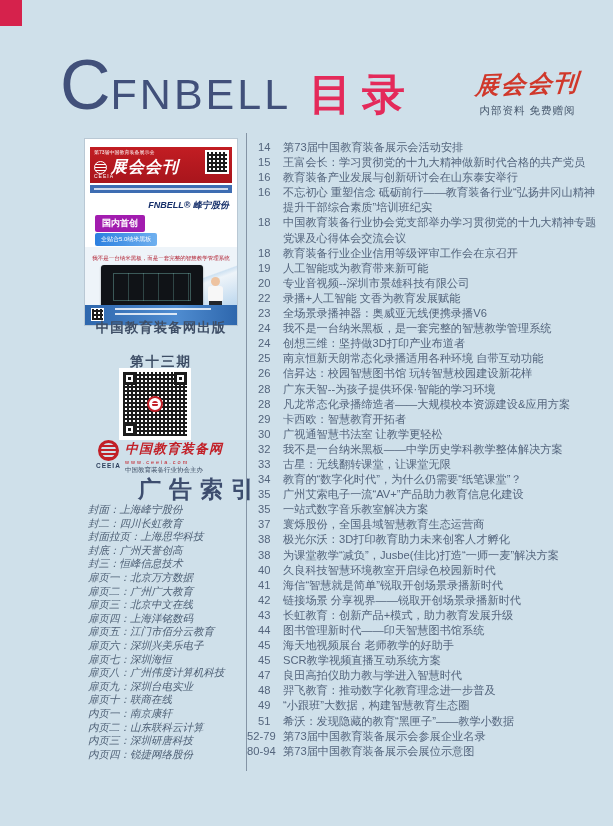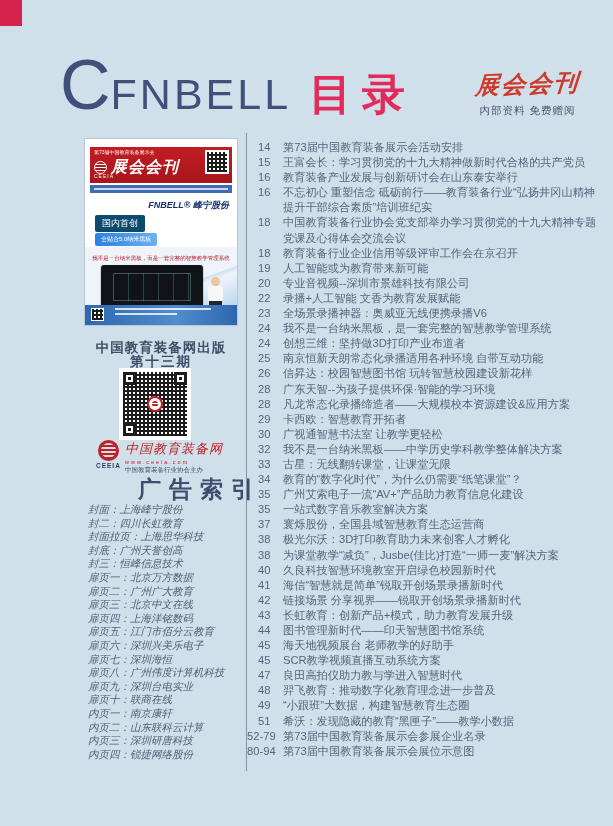--- a/index.html
+++ b/index.html
@@ -34,63 +34,63 @@
       background:repeating-linear-gradient(180deg,transparent 0 2px,#fff 2px 3px);}
   .cov-red .mast-title{color:#fff;font-size:16px;font-weight:800;font-style:italic;margin-left:4px;white-space:nowrap;letter-spacing:1px;}
   .cov-red .abbr{position:absolute;left:4px;top:26px;color:#fff;font-size:5px;letter-spacing:1px;}
   .cov-qr{position:absolute;right:3px;top:3px;width:24px;height:24px;background:#fff;padding:2px;box-sizing:border-box;}
   .qr-noise{width:100%;height:100%;background-image:
       repeating-linear-gradient(0deg,#1c1c1c 0 2px,transparent 2px 4px),
       repeating-linear-gradient(90deg,#1c1c1c 0 2px,#ffffff 2px 4px);}
   .cov-blue{position:absolute;left:5px;top:46px;right:5px;height:8px;background:#3e6db2;}
   .cov-blue i{display:block;height:2px;margin:3px 4px;background:rgba(255,255,255,.75);}
   .cov-fnbell{position:absolute;right:8px;top:60px;color:#17306b;font-size:9px;font-weight:800;font-style:italic;white-space:nowrap;}
-  .cov-badge{position:absolute;left:10px;top:76px;background:#0c4a6e;color:#fff;font-size:9px;font-weight:400;
+  .cov-badge{position:absolute;left:10px;top:76px;background:#a21caf;color:#fff;font-size:9px;font-weight:700;
       padding:2px 7px;border-radius:2px;white-space:nowrap;}
   .cov-subbadge{position:absolute;left:10px;top:94px;color:#fff;font-size:6px;white-space:nowrap;
       background:linear-gradient(90deg,#2b7fe0,#6fb0ef);padding:2px 6px;border-radius:2px;}
   .cov-waves{position:absolute;left:0;top:108px;right:0;bottom:0;
       background:linear-gradient(160deg,#eef4f9 55%,#cfe2f2 56%,#eef4f9 60%,#bcd7ee 85%,#5d94cc 100%);}
   .cov-slogan{position:absolute;left:0;top:116px;width:100%;text-align:center;color:#b01c2e;font-size:5.5px;white-space:nowrap;}
   .cov-board{position:absolute;left:16px;top:126px;width:102px;height:44px;background:#101317;border-radius:3px;
       box-shadow:0 1px 2px rgba(0,0,0,.4);}
   .cov-board .chalk{position:absolute;left:12px;top:8px;right:12px;bottom:8px;
       border:1px solid rgba(140,220,210,.35);
       background:repeating-linear-gradient(90deg,transparent 0 14px,rgba(140,220,210,.25) 14px 15px);}
   .cov-person .head{position:absolute;left:126px;top:138px;width:9px;height:9px;border-radius:50%;background:#eec3a0;}
   .cov-person .torso{position:absolute;left:123px;top:147px;width:15px;height:16px;border-radius:3px;background:#f7f7f7;}
   .cov-person .skirt{position:absolute;left:124px;top:162px;width:13px;height:18px;background:#23262b;}
   .cov-bottom{position:absolute;left:0;bottom:0;width:100%;height:20px;background:linear-gradient(90deg,#2e67ad,#4f8cd0 60%,#2e67ad);}
   .cov-bottom i{display:block;height:2px;margin:3px 26px 0 30px;background:rgba(255,255,255,.8);}
   .cov-bqr{position:absolute;left:6px;bottom:4px;width:13px;height:13px;background:#fff;padding:1px;box-sizing:border-box;}
 
   
   .pub{position:absolute;left:60px;width:202px;text-align:center;color:#3e4e66;font-weight:600;}
-  .pub1{top:339px;font-size:13.5px;letter-spacing:1px;}
+  .pub1{top:319px;font-size:13.5px;letter-spacing:1px;}
   .pub2{top:353px;font-size:13.5px;letter-spacing:2px;}
 
   
   .bigqr{position:absolute;left:119px;top:368px;width:72px;height:72px;background:#fff;padding:4px;box-sizing:border-box;}
   .bigqr .inner{position:relative;width:100%;height:100%;}
   .finder{position:absolute;width:13px;height:13px;border:3px solid #1c1c1c;box-sizing:border-box;background:#fff;}
   .finder::after{content:"";position:absolute;left:2px;top:2px;right:2px;bottom:2px;background:#1c1c1c;}
   .f-tl{left:0;top:0}.f-tr{right:0;top:0}.f-bl{left:0;bottom:0}
   .qr-center{position:absolute;left:50%;top:50%;width:16px;height:16px;margin:-8px 0 0 -8px;border-radius:50%;
       background:#fff;border:2px solid #c22028;box-sizing:border-box;}
   .qr-center::after{content:"";position:absolute;left:3px;top:3px;right:3px;bottom:3px;border-radius:50%;
       background:repeating-linear-gradient(180deg,#c22028 0 2px,#fff 2px 3px);}
 
   
   .ceeia{position:absolute;left:96px;top:440px;display:flex;align-items:flex-start;}
   .ceeia .glyph{width:24px;text-align:center;}
   .ceeia .circle{width:21px;height:21px;border-radius:50%;border:3px solid #c22028;box-sizing:border-box;margin:0 auto;
       background:repeating-linear-gradient(180deg,#fff0 0 2px,#c22028 2px 4px);}
   .ceeia .abbr{color:#2e3f5c;font-size:6.5px;font-weight:700;letter-spacing:1px;margin-top:1px;}
   .ceeia .txt{margin-left:5px;}
-  .ceeia .name{color:#c22028;font-size:13px;font-weight:400;font-style:italic;letter-spacing:1px;white-space:nowrap;}
+  .ceeia .name{color:#c22028;font-size:13px;font-weight:700;font-style:italic;letter-spacing:1px;white-space:nowrap;}
   .ceeia .url{color:#c22028;font-size:5.5px;letter-spacing:2px;white-space:nowrap;margin-top:1px;}
   .ceeia .host{color:#3c4c63;font-size:6.5px;white-space:nowrap;margin-top:1px;}
 
   
   .ad-title{position:absolute;left:60px;top:474px;width:202px;text-align:right;color:#3d4d6e;
       font-size:23px;font-weight:600;letter-spacing:8px;text-indent:8px;}
   .ad-list{position:absolute;left:88px;top:503px;width:152px;color:#4e6076;font-size:10.5px;line-height:13.6px;}
   .ad-item{white-space:nowrap;font-style:italic;}
 
   

